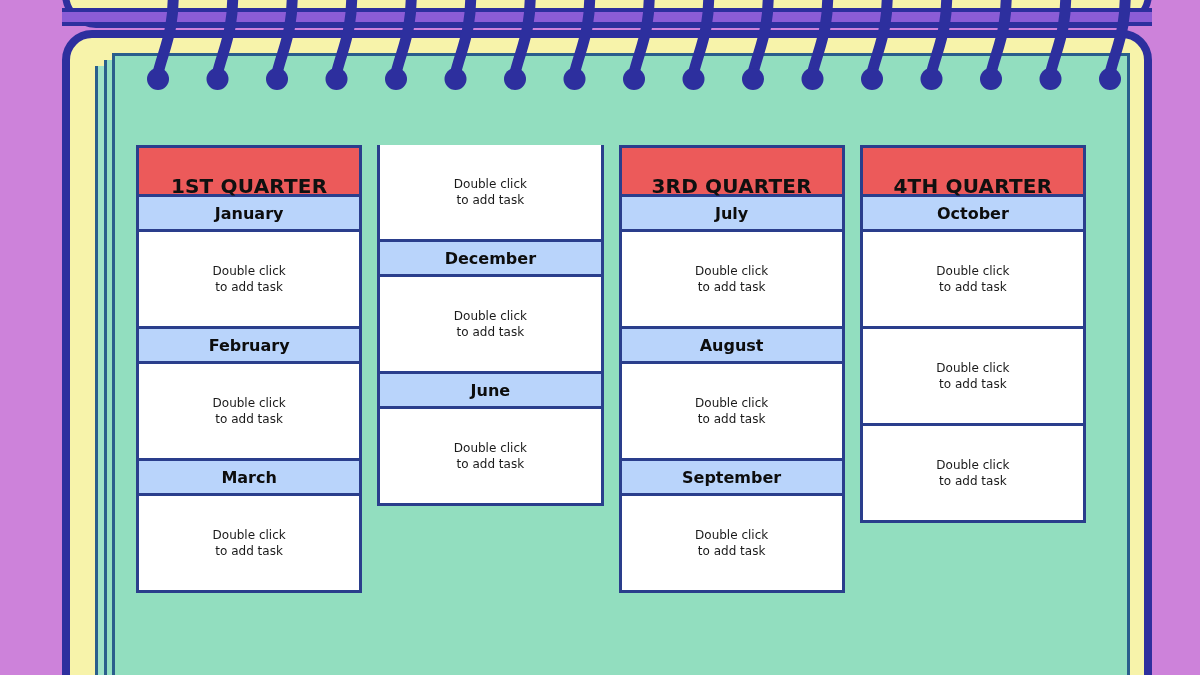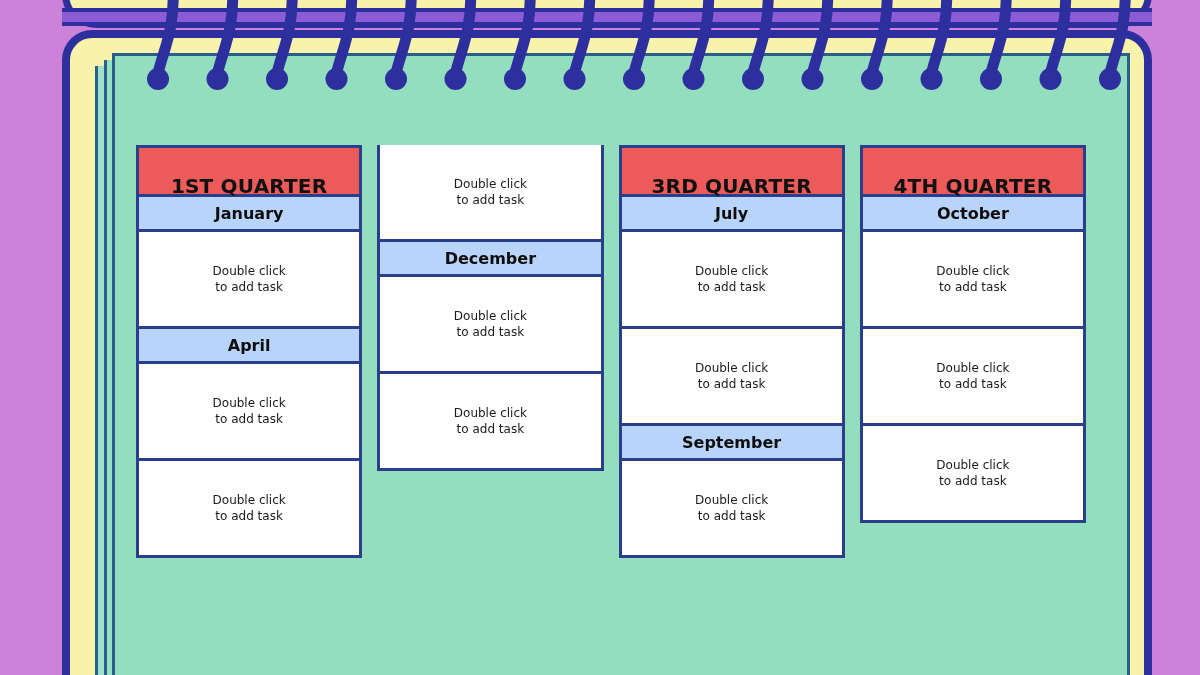--- a/index.html
+++ b/index.html
@@ -232,59 +232,68 @@
           <span>1ST QUARTER</span>
         </div>
         <div class="month-band">
           <span>January</span>
         </div>
         <div class="task-cell">
           <span>Double click
 to add task</span>
         </div>
         <div class="month-band">
-          <span>April</span>
-        </div>
-        <div class="task-cell">
-          <span>Double click
-to add task</span>
+          <span>February</span>
+        </div>
+        <div class="task-cell">
+          <span>Double click
+to add task</span>
+        </div>
+        <div class="month-band">
+          <span>March</span>
         </div>
         <div class="task-cell">
           <span>Double click
 to add task</span>
         </div>
       </div>
       <div class="quarter-col">
         <div class="task-cell">
           <span>Double click
 to add task</span>
         </div>
         <div class="month-band">
           <span>December</span>
         </div>
         <div class="task-cell">
           <span>Double click
 to add task</span>
+        </div>
+        <div class="month-band">
+          <span>June</span>
         </div>
         <div class="task-cell">
           <span>Double click
 to add task</span>
         </div>
       </div>
       <div class="quarter-col">
         <div class="q-header">
           <span>3RD QUARTER</span>
         </div>
         <div class="month-band">
           <span>July</span>
         </div>
         <div class="task-cell">
           <span>Double click
 to add task</span>
         </div>
+        <div class="month-band">
+          <span>August</span>
+        </div>
         <div class="task-cell">
           <span>Double click
 to add task</span>
         </div>
         <div class="month-band">
           <span>September</span>
         </div>
         <div class="task-cell">
           <span>Double click
 to add task</span>

